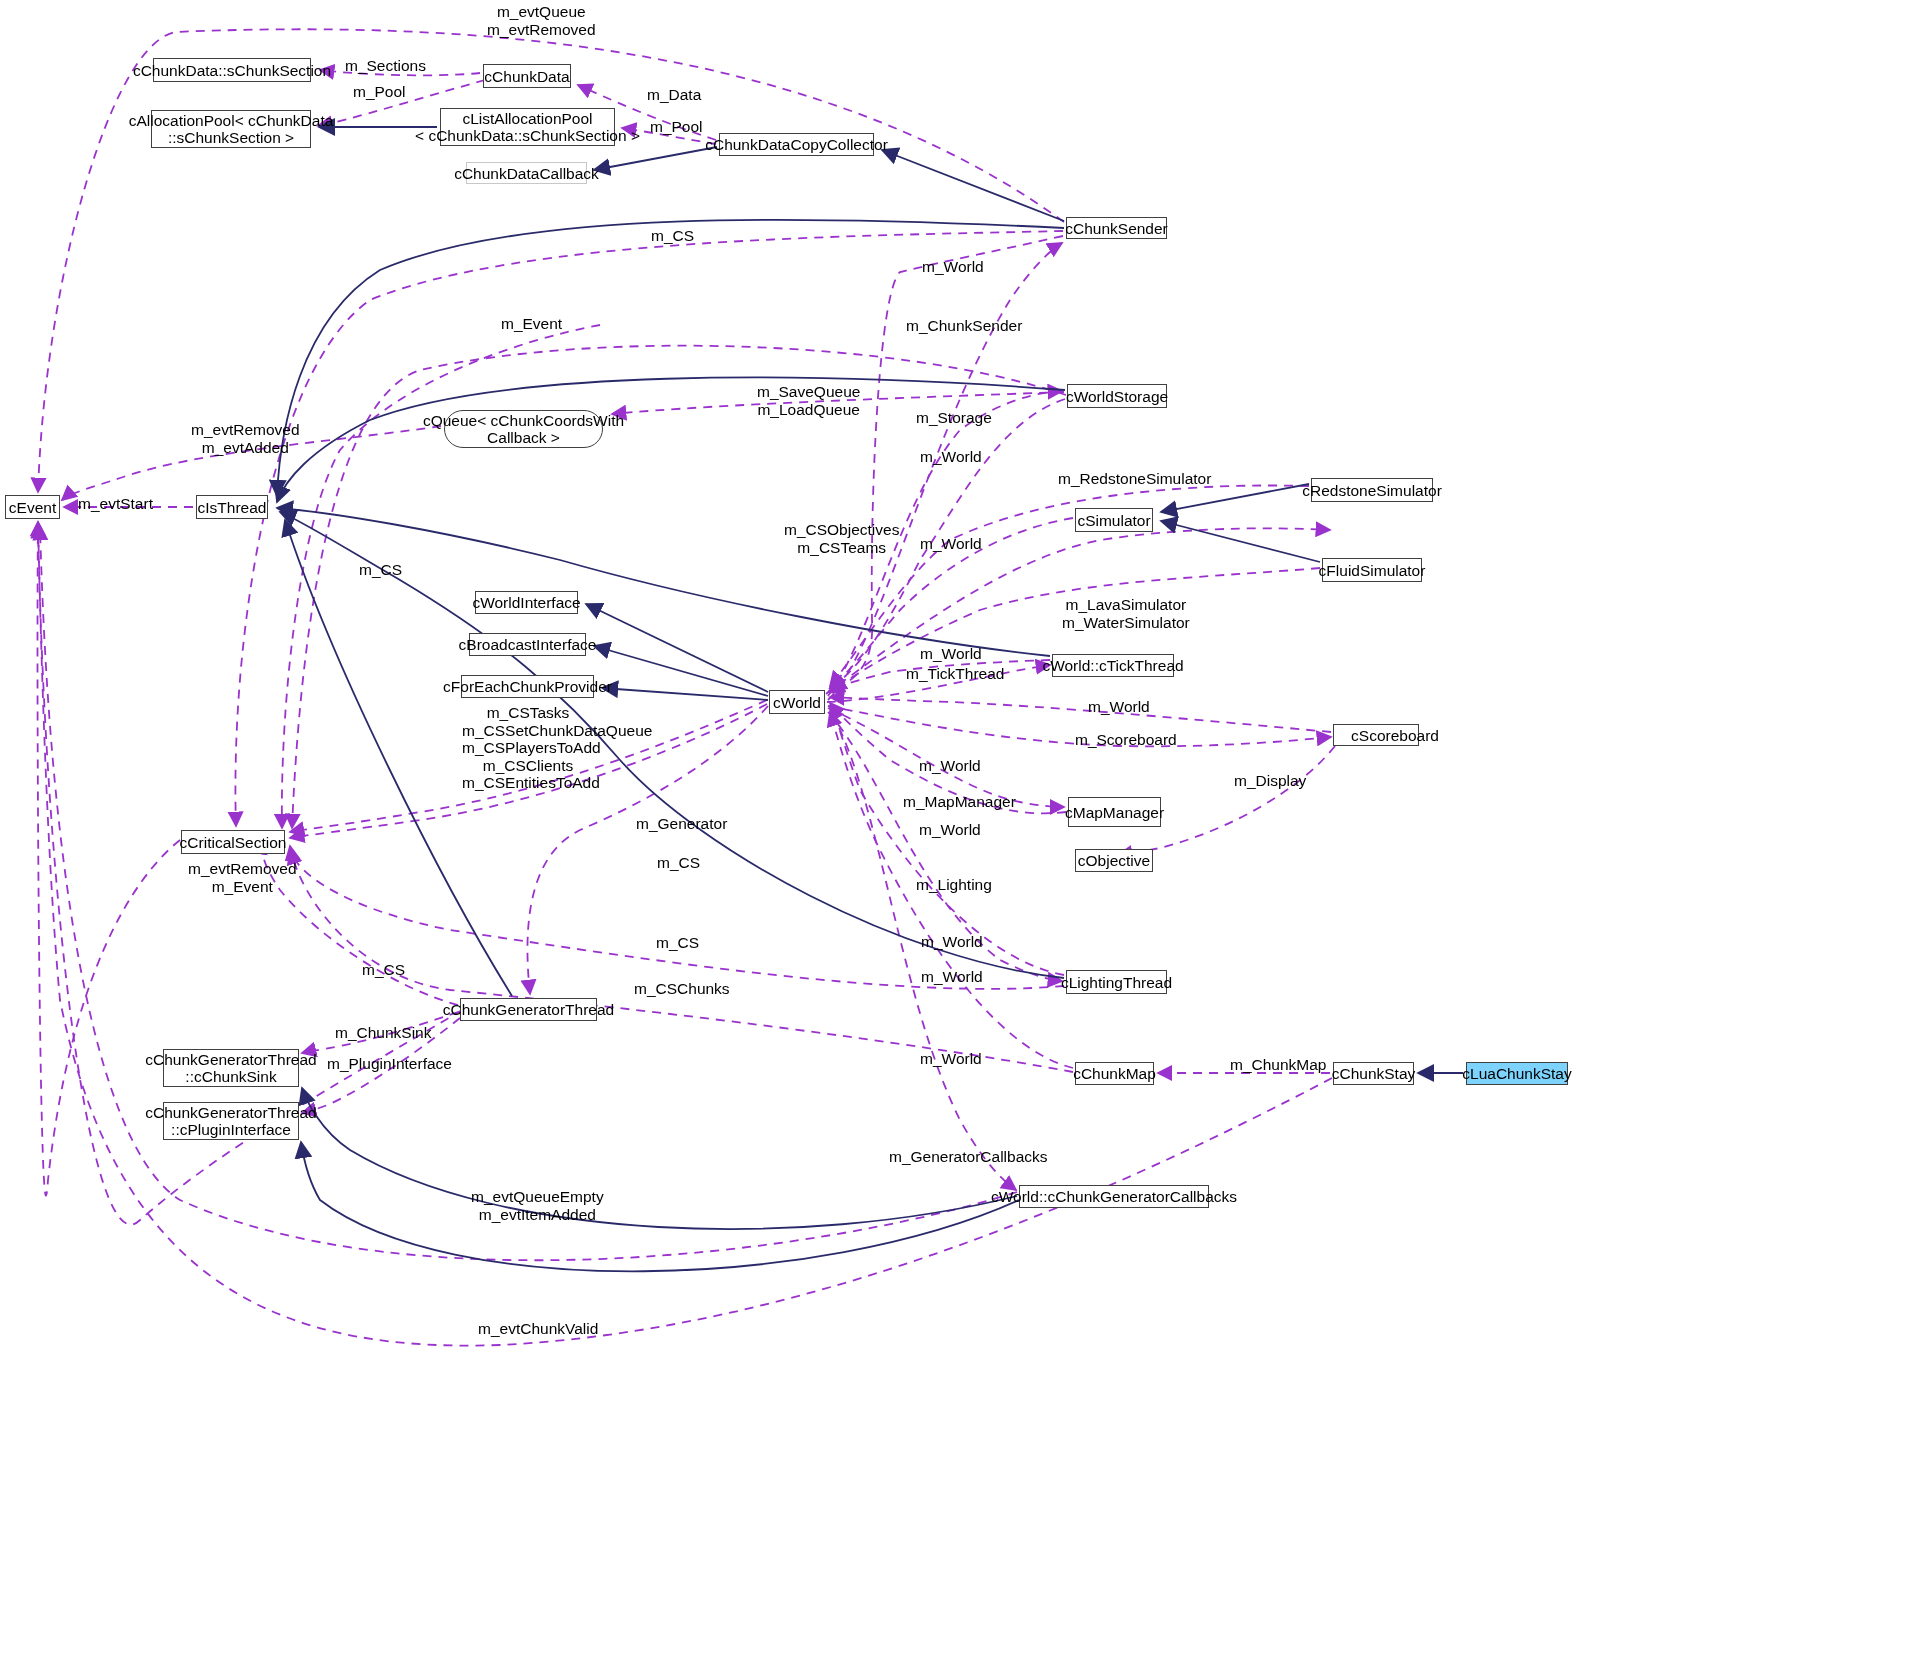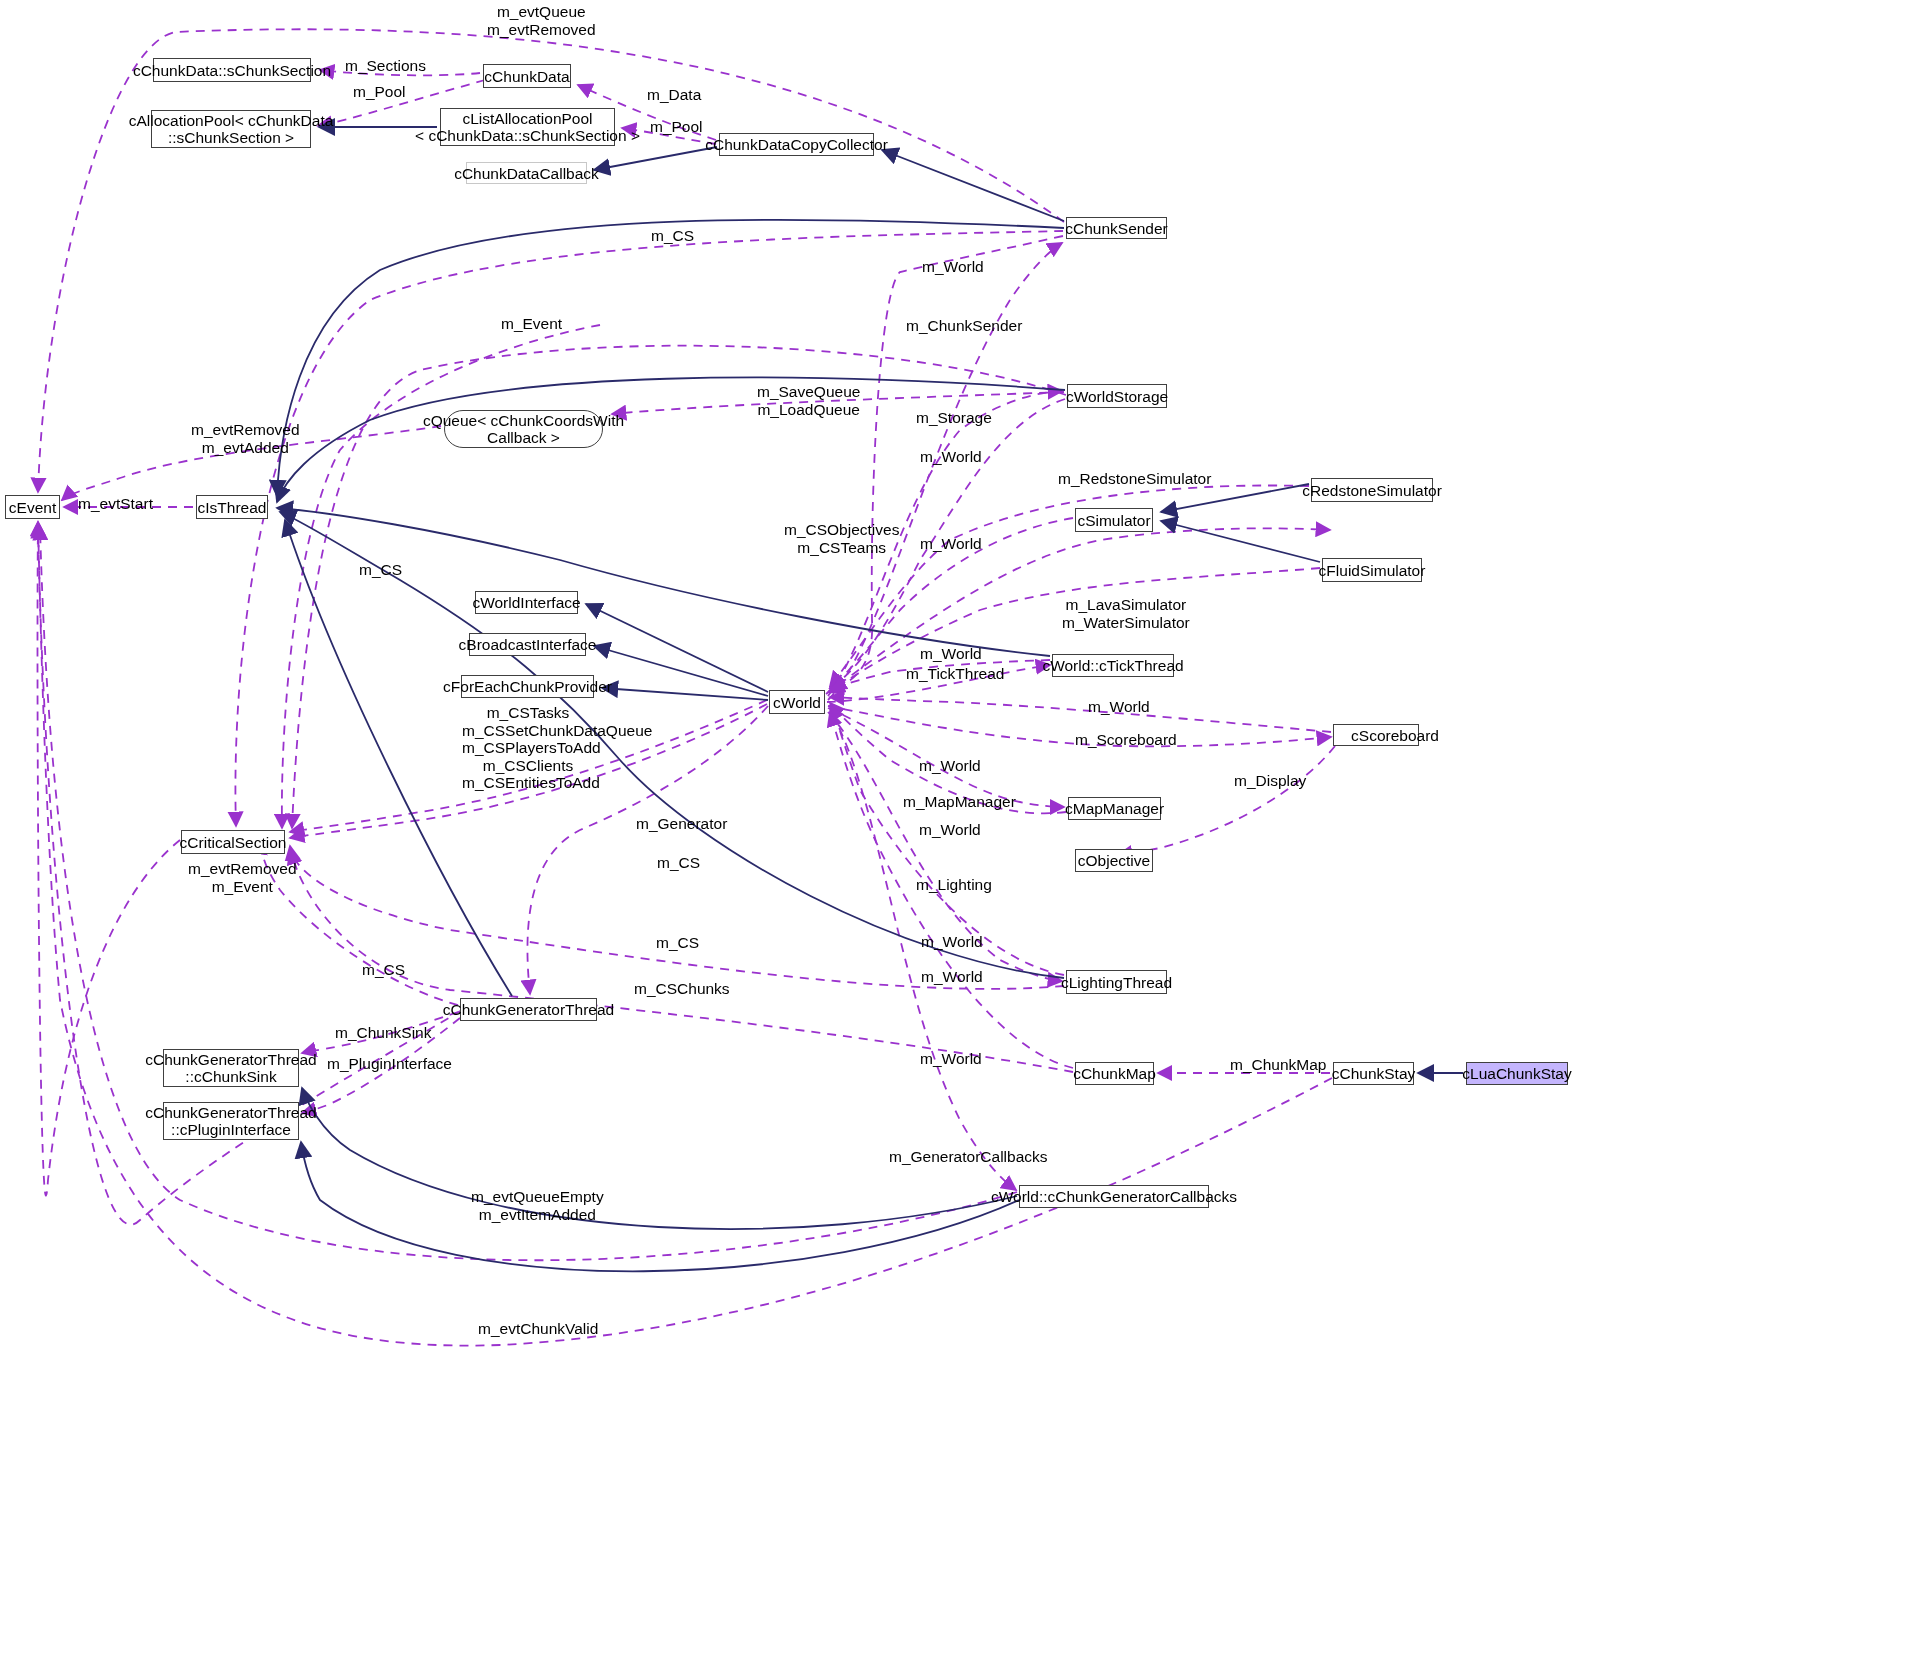--- a/index.html
+++ b/index.html
@@ -26,21 +26,21 @@
     font-size:15.5px;
     line-height:17px;
     text-align:center;
     display:flex;
     align-items:center;
     justify-content:center;
     white-space:pre;
     padding:2px 6px;
     z-index:5;
   }
-  .node.greyfill{ background:#c4b5fd; border-color:#404040; }
+  .node.greyfill{ background:#7dd3fc; border-color:#404040; }
   .node.lightborder{ border-color:#c8c8c8; }
   .edge-label{
     position:absolute;
     font-size:15.5px;
     line-height:17.5px;
     color:#000000;
     white-space:pre;
     text-align:center;
     z-index:6;
     background:transparent;
@@ -199,21 +199,21 @@
   <div class="node" style="left:196px;top:495px;width:72px;height:24px;">cIsThread</div>
   <div class="node" style="left:1311px;top:478px;width:122px;height:24px;">cRedstoneSimulator</div>
   <div class="node" style="left:1075px;top:508px;width:78px;height:24px;">cSimulator</div>
   <div class="node" style="left:1322px;top:558px;width:100px;height:24px;">cFluidSimulator</div>
   <div class="node" style="left:475px;top:591px;width:103px;height:23px;">cWorldInterface</div>
   <div class="node" style="left:469px;top:633px;width:117px;height:23px;">cBroadcastInterface</div>
   <div class="node" style="left:461px;top:675px;width:133px;height:23px;">cForEachChunkProvider</div>
   <div class="node" style="left:1052px;top:654px;width:122px;height:23px;">cWorld::cTickThread</div>
   <div class="node" style="left:769px;top:690px;width:56px;height:24px;">cWorld</div>
   <div class="node" style="left:1333px;top:724px;width:86px;height:22px;padding-left:44px;">cScoreboard</div>
-  <div class="node" style="left:1068px;top:797px;width:93px;height:23px;">cMapManager</div>
+  <div class="node" style="left:1068px;top:797px;width:93px;height:30px;">cMapManager</div>
   <div class="node" style="left:1075px;top:849px;width:78px;height:23px;">cObjective</div>
   <div class="node" style="left:181px;top:830px;width:104px;height:24px;">cCriticalSection</div>
   <div class="node" style="left:1066px;top:970px;width:101px;height:24px;">cLightingThread</div>
   <div class="node" style="left:460px;top:998px;width:137px;height:23px;">cChunkGeneratorThread</div>
   <div class="node" style="left:163px;top:1049px;width:136px;height:38px;">cChunkGeneratorThread
 ::cChunkSink</div>
   <div class="node" style="left:163px;top:1102px;width:136px;height:38px;">cChunkGeneratorThread
 ::cPluginInterface</div>
   <div class="node" style="left:1075px;top:1062px;width:79px;height:23px;">cChunkMap</div>
   <div class="node" style="left:1333px;top:1062px;width:81px;height:23px;">cChunkStay</div>

